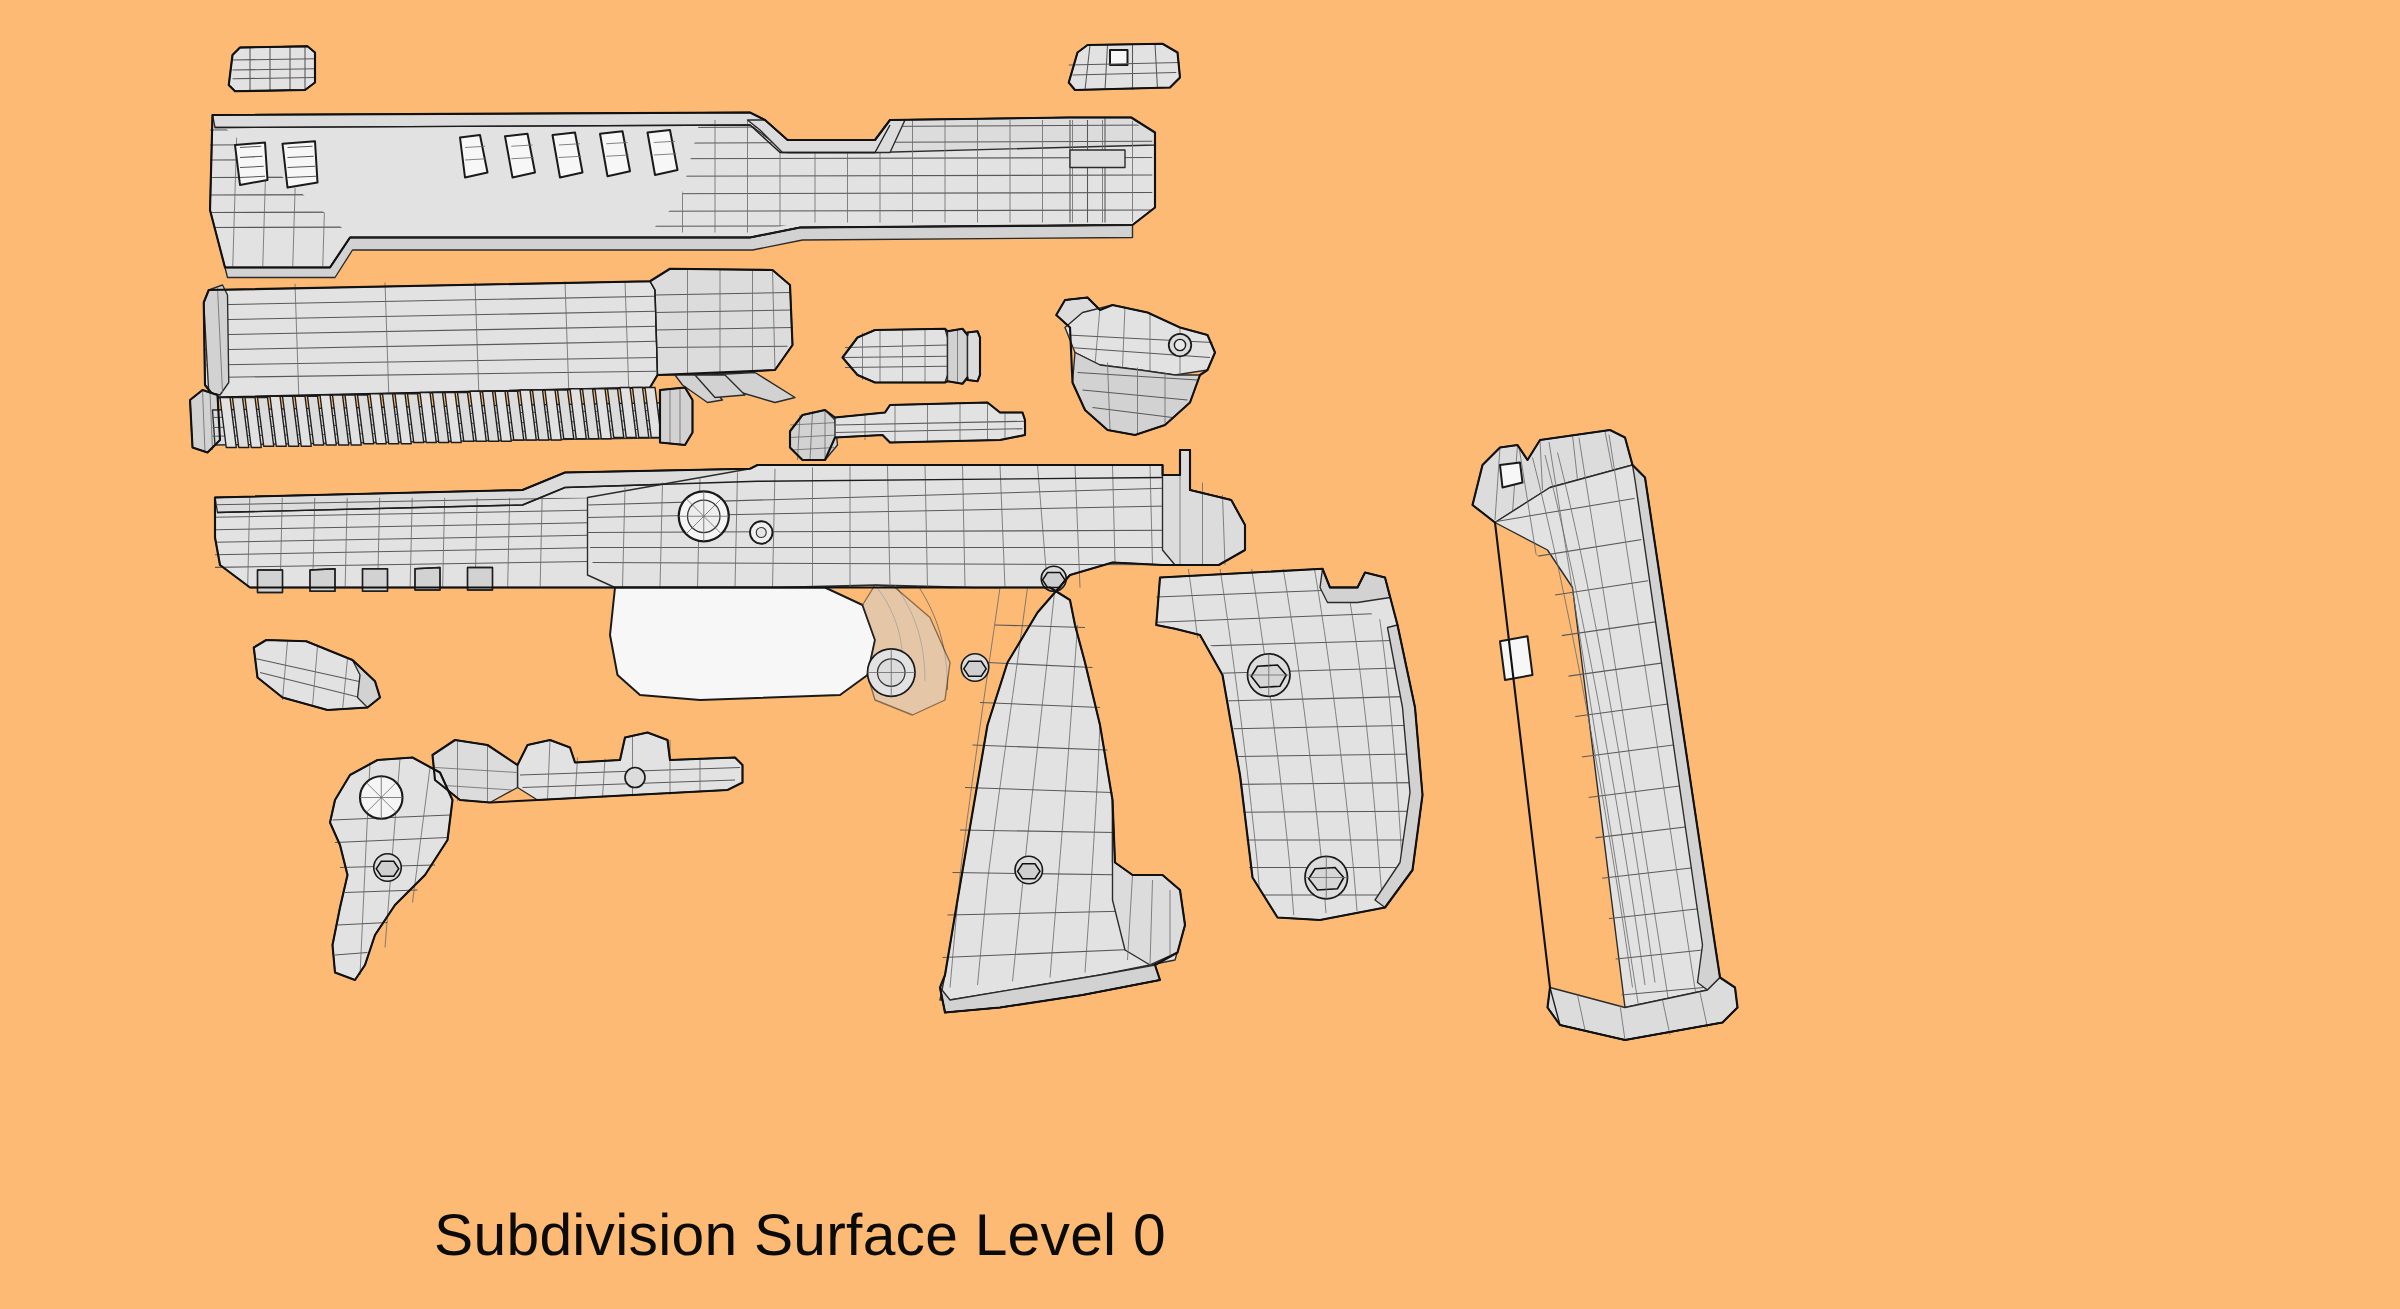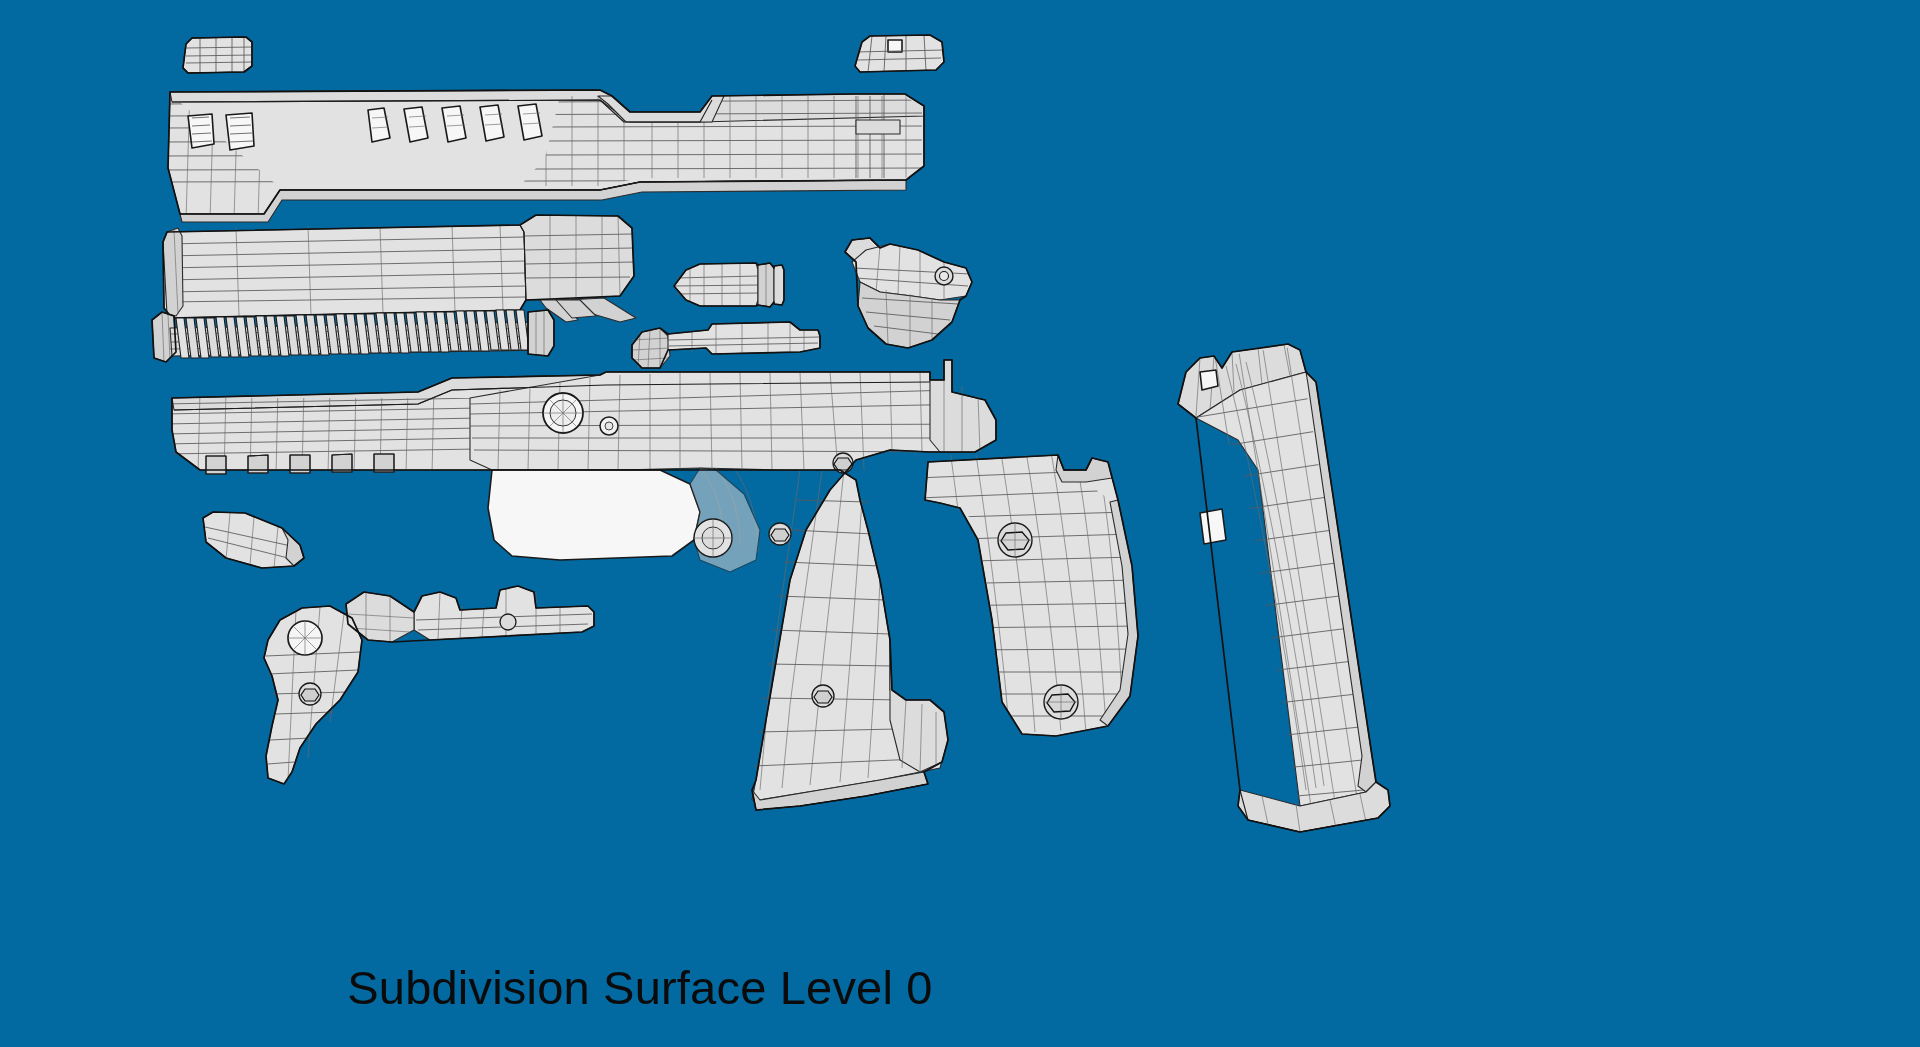--- a/index.html
+++ b/index.html
@@ -11,21 +11,21 @@
   body {
     width: 1920px;
     height: 1047px;
     overflow: hidden;
     font-family: "Liberation Sans", sans-serif;
   }
   #viewport {
     position: relative;
     width: 1920px;
     height: 1047px;
-    background: #0369a1;
+    background: #fdba74;
   }
   #render-svg {
     position: absolute;
     left: 0;
     top: 0;
     width: 1920px;
     height: 1047px;
     display: block;
   }
   .caption {

